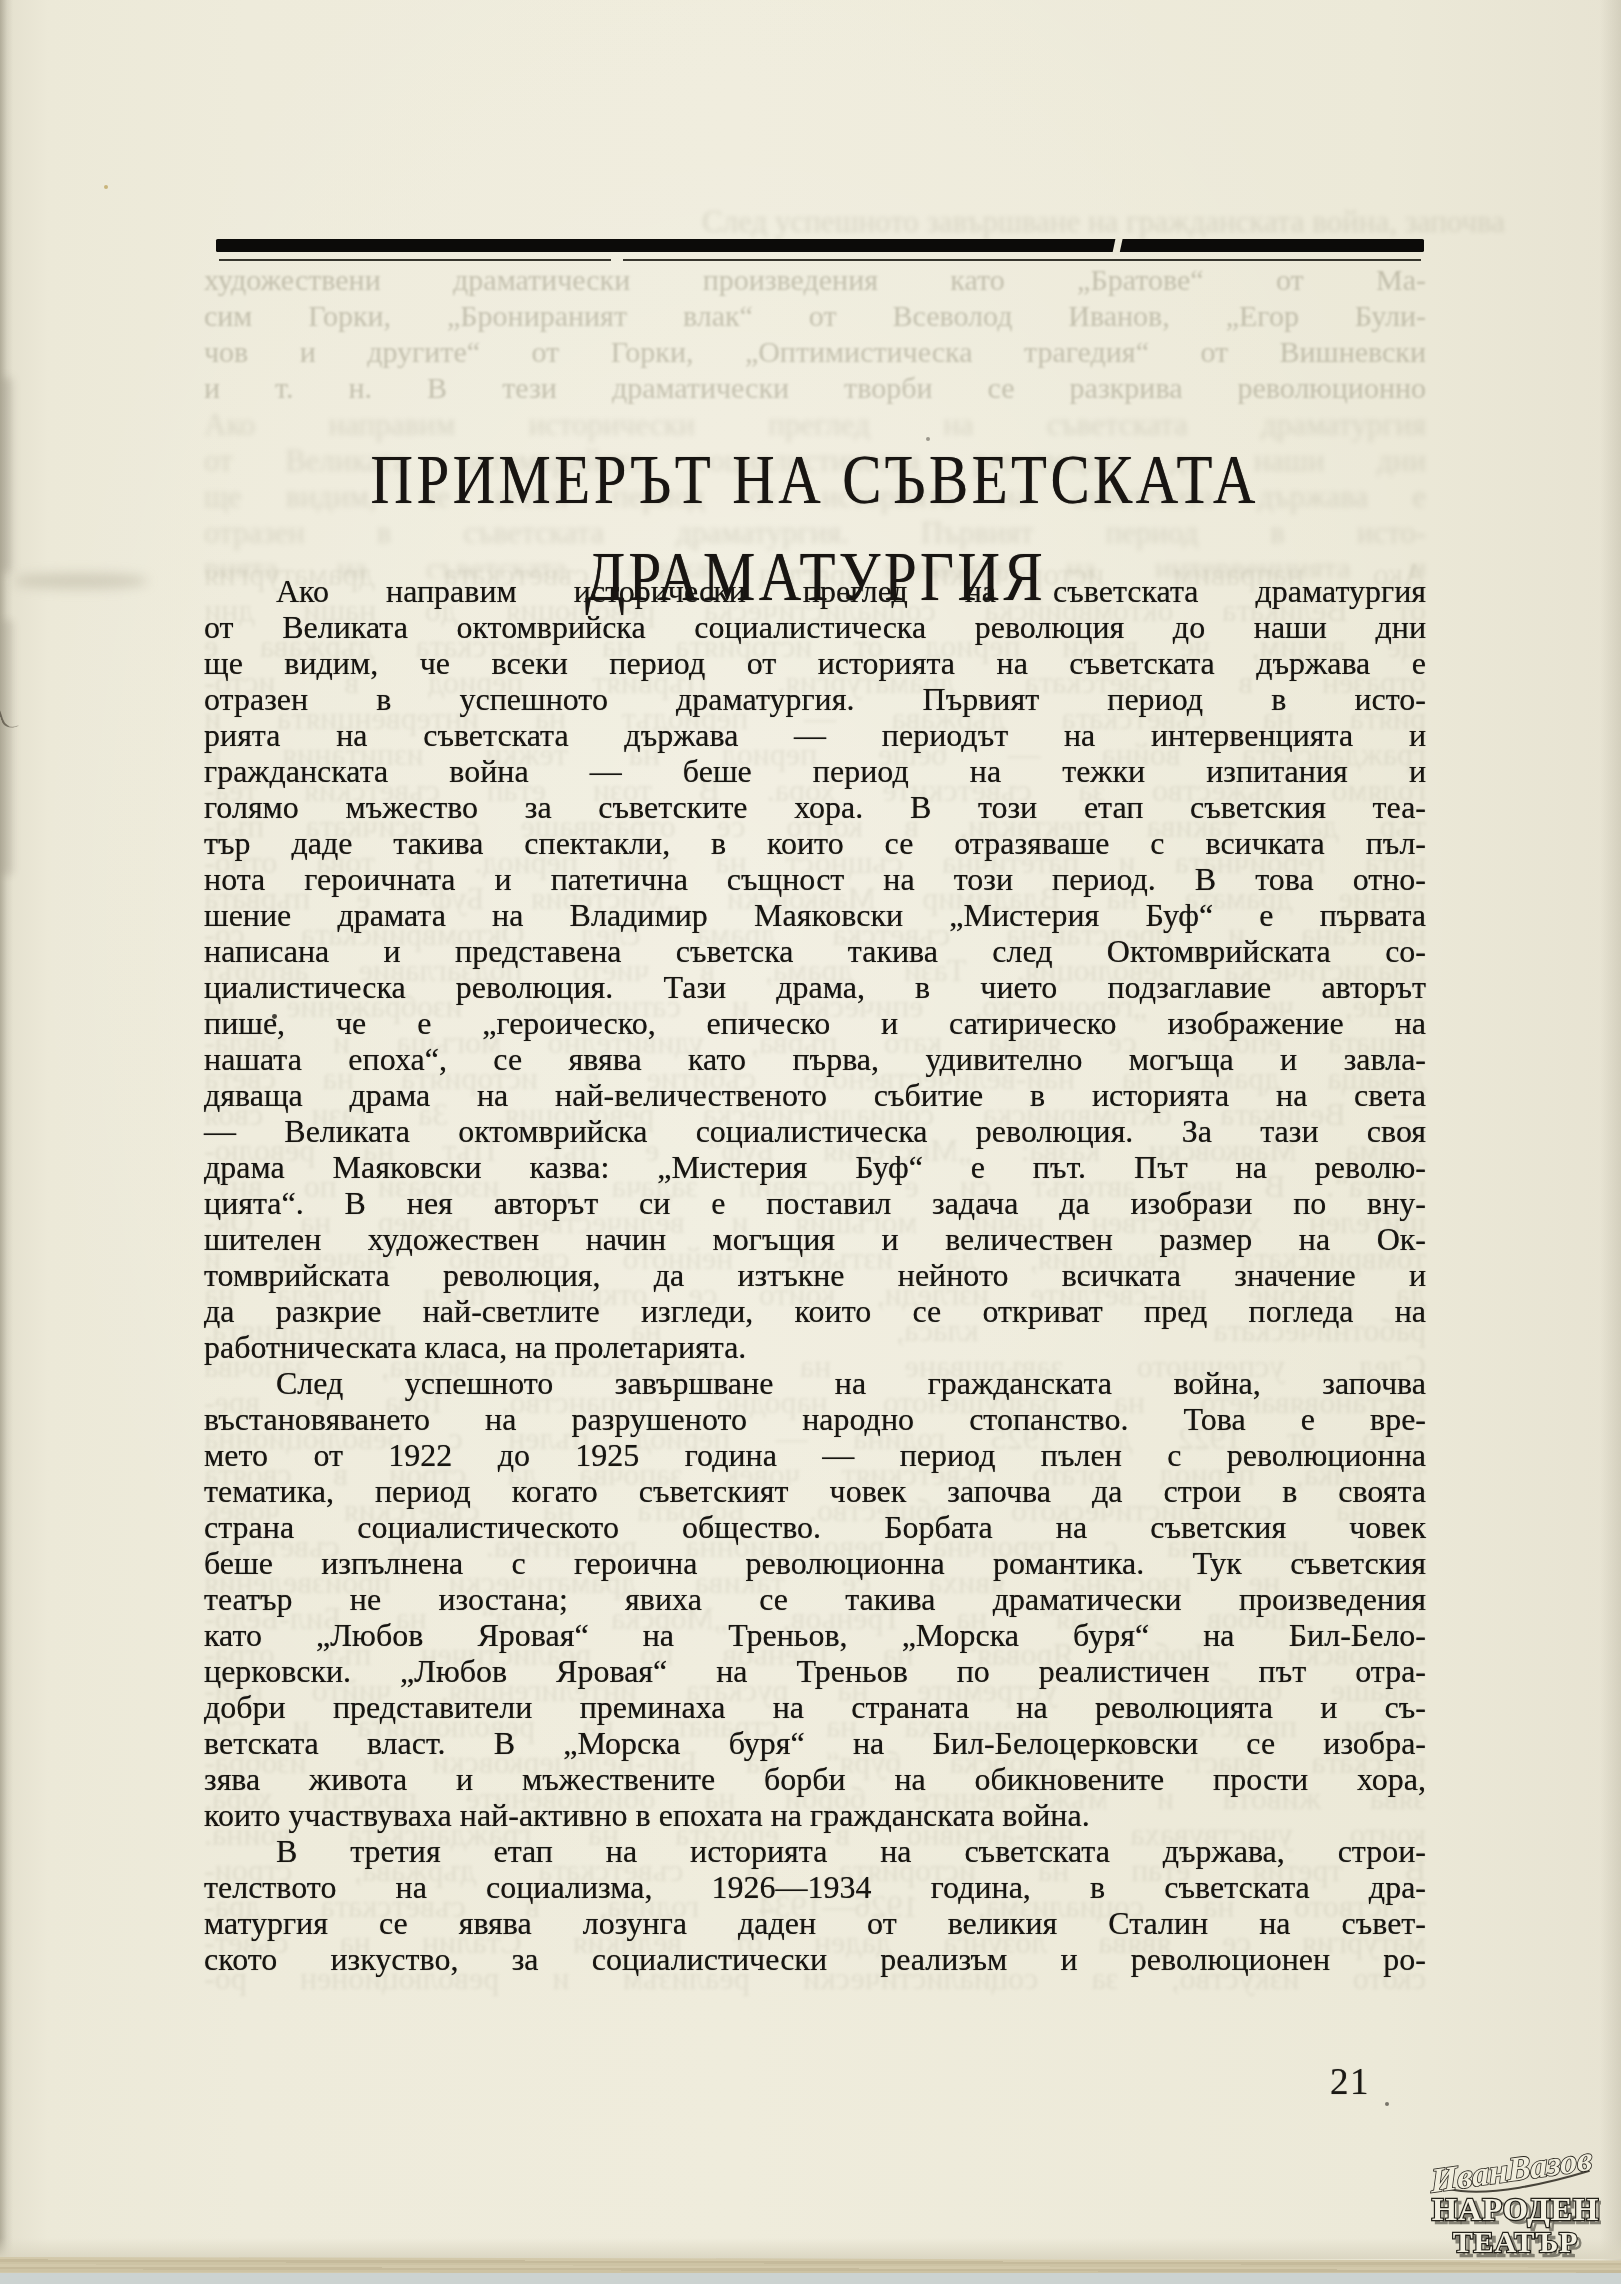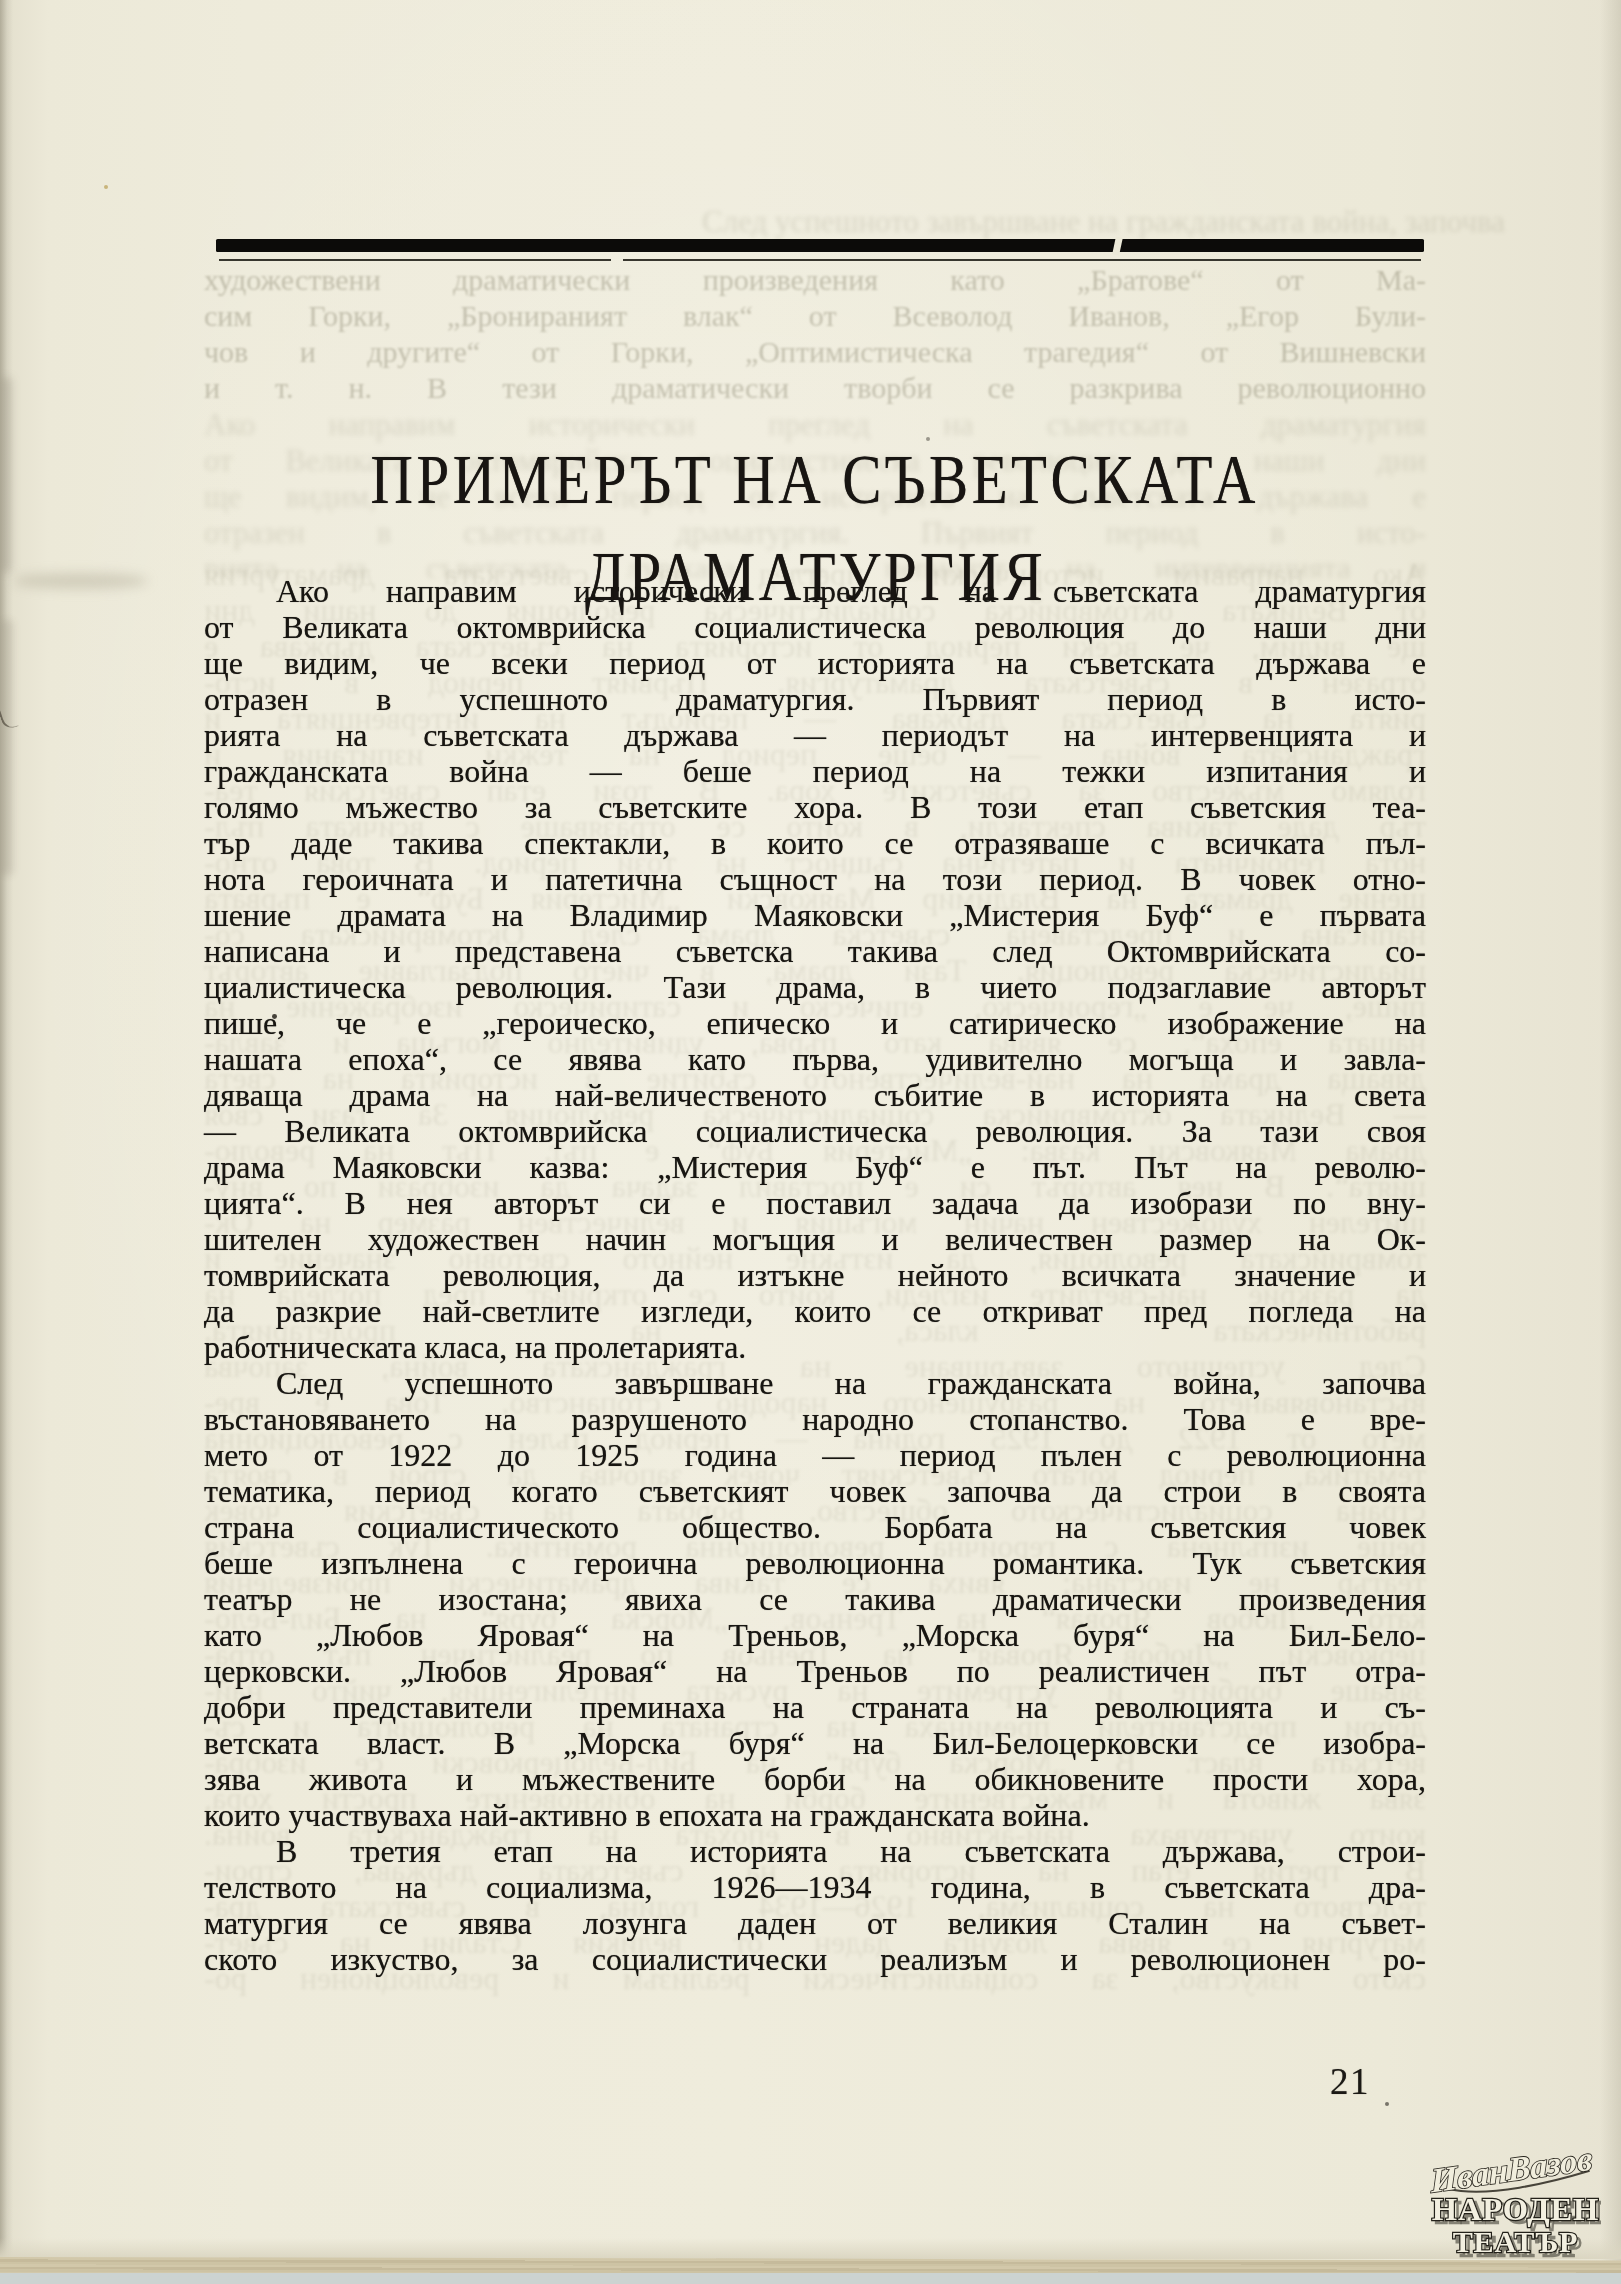--- a/index.html
+++ b/index.html
@@ -145,21 +145,21 @@
     <div class="textcol">
       <div class="para">
           <div class="bodyline">Ако направим исторически преглед на съветската драматургия</div>
           <div class="bodyline">от Великата октомврийска социалистическа революция до наши дни</div>
           <div class="bodyline">ще видим, че всеки период от историята на съветската  държава е</div>
           <div class="bodyline">отразен в успешното драматургия. Първият период в исто-</div>
           <div class="bodyline">рията на съветската държава — периодът на интервенцията и</div>
           <div class="bodyline">гражданската война — беше период на тежки изпитания и</div>
           <div class="bodyline">голямо мъжество за съветските хора. В този етап съветския теа-</div>
           <div class="bodyline">тър даде такива спектакли, в които се отразяваше с всичката пъл-</div>
-          <div class="bodyline">нота героичната и патетична същност на този период. В човек отно-</div>
+          <div class="bodyline">нота героичната и патетична същност на този период. В това отно-</div>
           <div class="bodyline">шение драмата на Владимир Маяковски „Мистерия Буф“ е първата</div>
           <div class="bodyline">написана и представена съветска такива след Октомврийската со-</div>
           <div class="bodyline">циалистическа революция. Тази драма, в чието подзаглавие авторът</div>
           <div class="bodyline">пише, че е „героическо, епическо и сатирическо изображение на</div>
           <div class="bodyline">нашата епоха“, се явява като първа, удивително могъща и завла-</div>
           <div class="bodyline">дяваща драма на най-величественото събитие в историята на света</div>
           <div class="bodyline">— Великата октомврийска социалистическа революция. За тази своя</div>
           <div class="bodyline">драма Маяковски казва: „Мистерия Буф“ е път. Път на револю-</div>
           <div class="bodyline">цията“. В нея авторът си е поставил задача да изобрази по вну-</div>
           <div class="bodyline">шителен художествен начин могъщия и величествен размер на Ок-</div>

